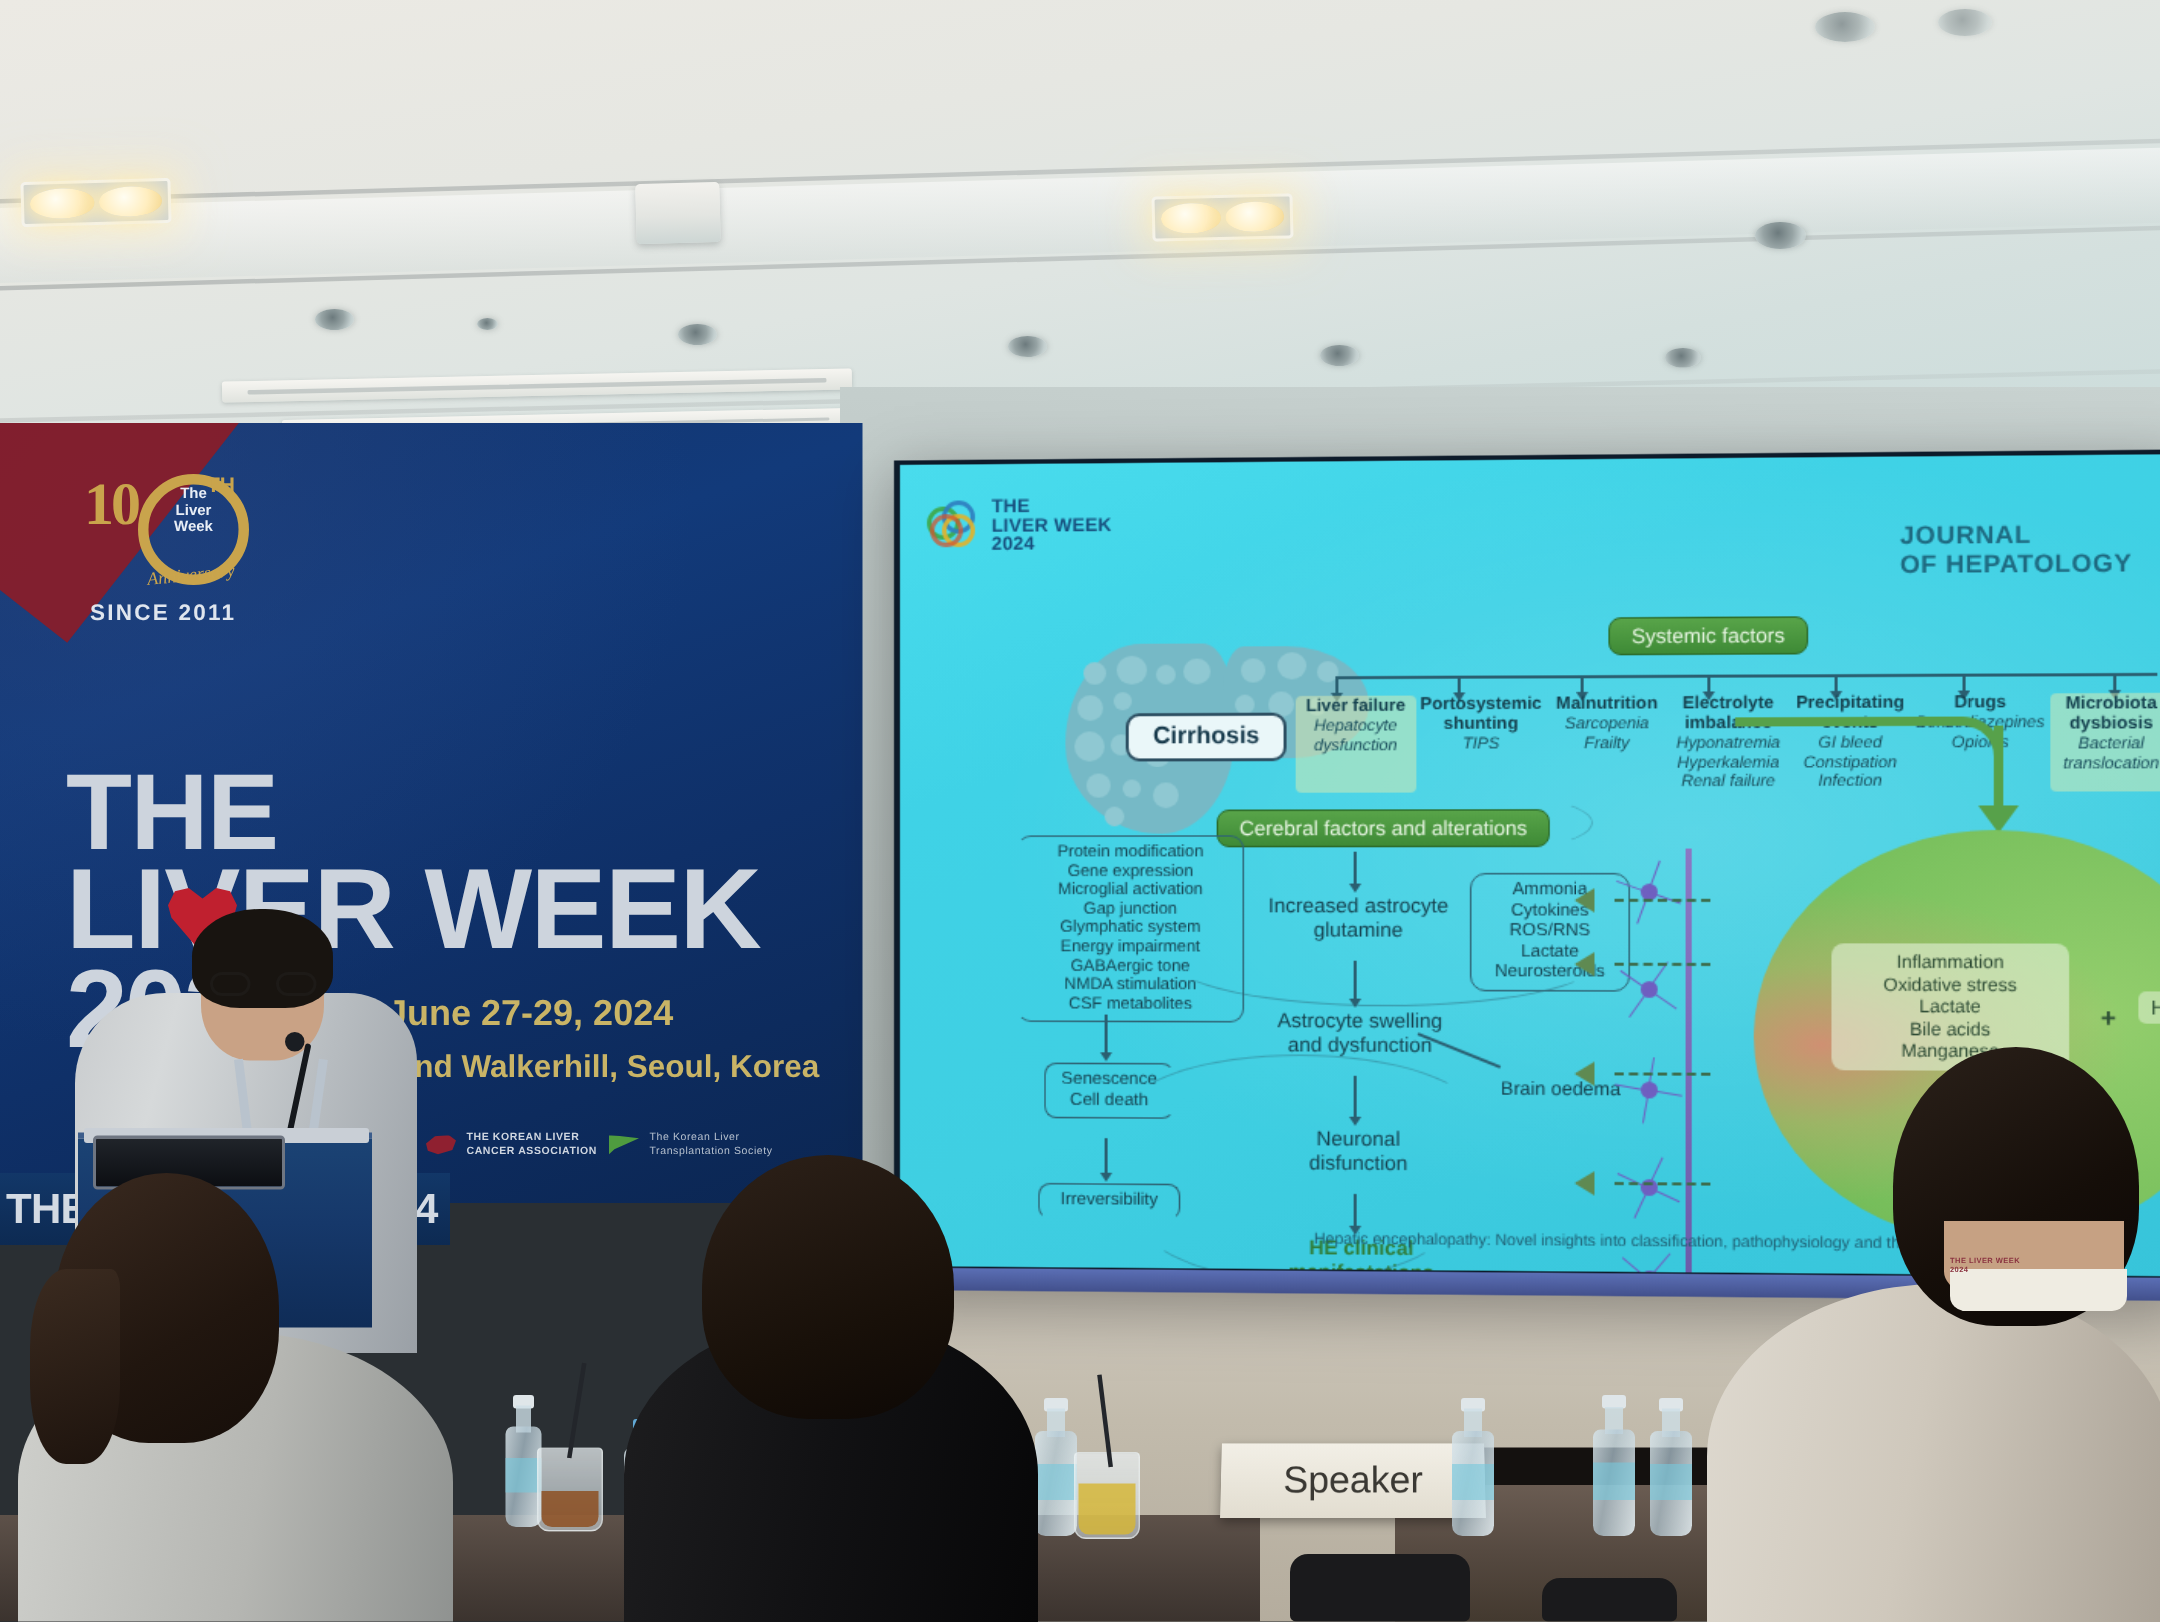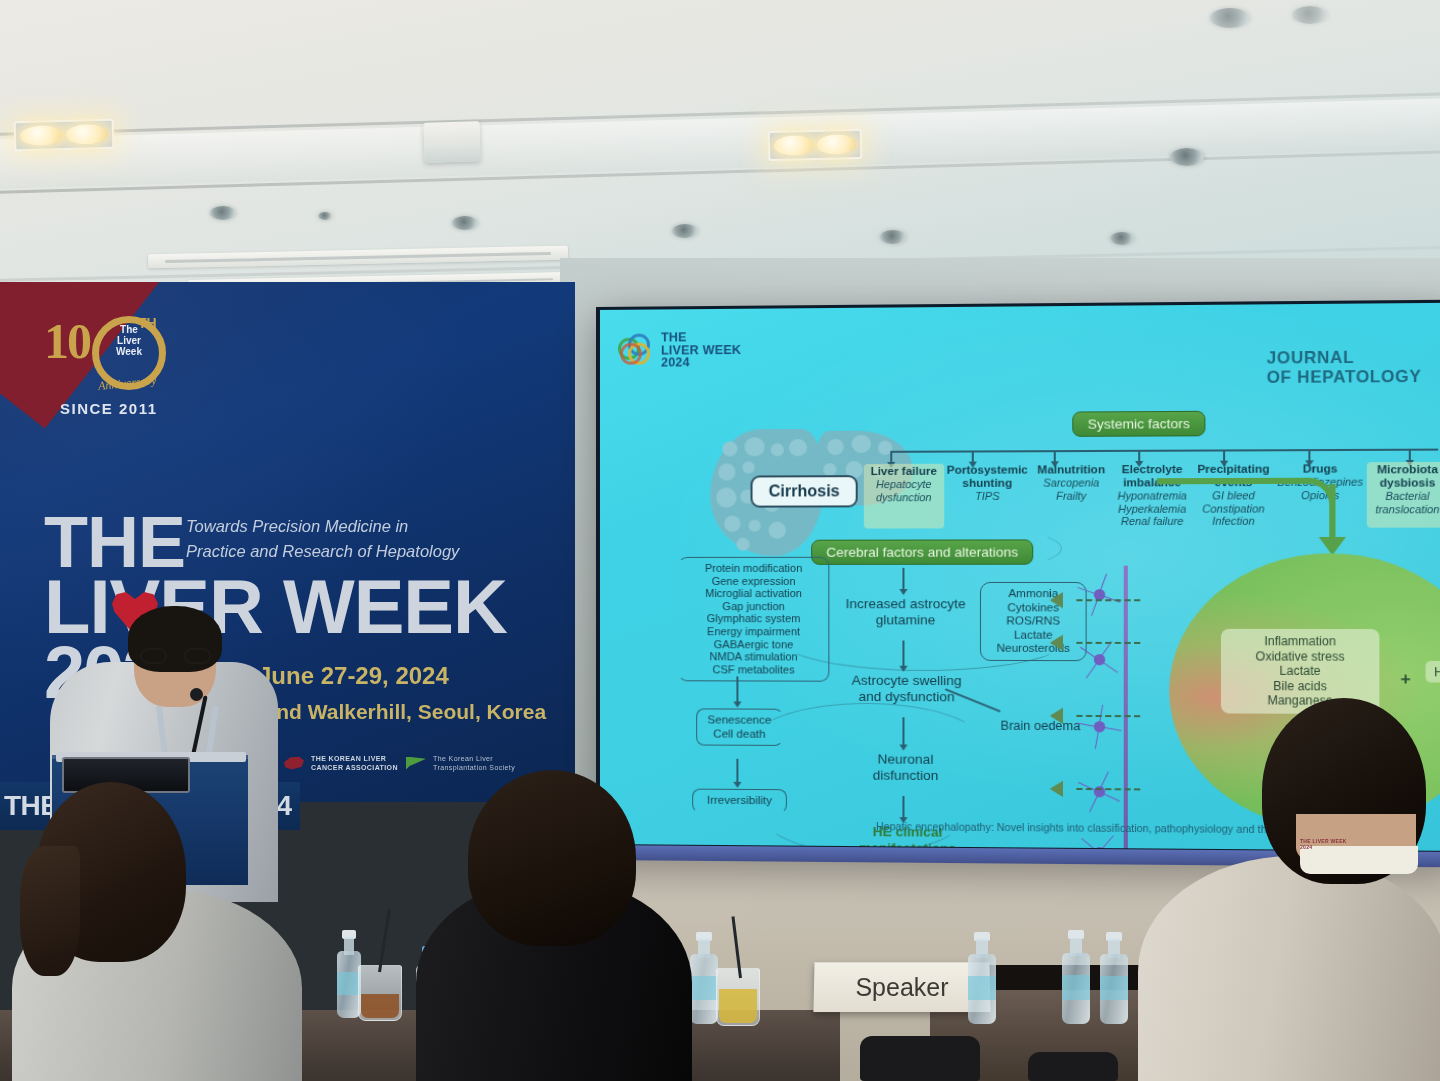--- a/index.html
+++ b/index.html
@@ -74,22 +74,22 @@
   .banner-corner {
     position:absolute; left:-90px; top:-130px; width:230px; height:230px;
     background:#8a1c28; transform:rotate(38deg); opacity:.92;
   }
   .anniv-logo { position:absolute; left:40px; top:30px; width:160px; height:110px; }
   .anniv-ring {
     position:absolute; left:52px; top:4px; width:74px; height:74px;
     border:7px solid #c9a44c; border-radius:50%;
   }
   .anniv-ten {
-    position:absolute; left:4px; top:0px;
-    font-size:50px; font-weight:bold; color:#c9a44c; letter-spacing:-2px;
+    position:absolute; left:16px; top:0px;
+    font-size:40px; font-weight:bold; color:#c9a44c; letter-spacing:-2px;
     font-family:"Liberation Serif", serif;
   }
   .anniv-th {
     position:absolute; left:98px; top:3px; font-size:14px; font-weight:bold; color:#c9a44c;
   }
   .anniv-inner {
     position:absolute; left:60px; top:12px; width:58px; text-align:center;
     font-size:10px; line-height:11px; font-weight:bold; color:#e9eef6;
   }
   .anniv-script {
@@ -460,24 +460,20 @@
       <div class="anniv-inner">The<br>Liver<br>Week</div>
       <div class="anniv-script">Anniversary</div>
       <div class="anniv-since">SINCE 2011</div>
     </div>
 
     <div class="bn-the">THE</div>
     <div class="bn-liver">LIVER WEEK</div>
     <div class="bn-heart"></div>
     <div class="bn-year">2024</div>
 
-    <div class="bn-sub">
-      <span>Towards Precision Medicine in</span><br>
-      <span>Practice and Research of Hepatology</span>
-    </div>
 
     <div class="bn-date">June 27-29, 2024</div>
     <div class="bn-place">Grand Walkerhill, Seoul, Korea</div>
 
     <div class="spon" style="left:284px;top:472px;">
       <div class="spon-mark" style="background:#8f2030;clip-path:polygon(0 45%,30% 8%,75% 0,100% 30%,88% 78%,40% 100%,6% 82%);"></div>
       <div class="spon-txt" style="color:#cfd6e0;">THE KOREAN LIVER<br>CANCER ASSOCIATION</div>
     </div>
     <div class="spon" style="left:406px;top:472px;">
       <div class="spon-mark" style="background:#4f9c3f;clip-path:polygon(0 0,100% 18%,18% 74%,0 100%);"></div>

